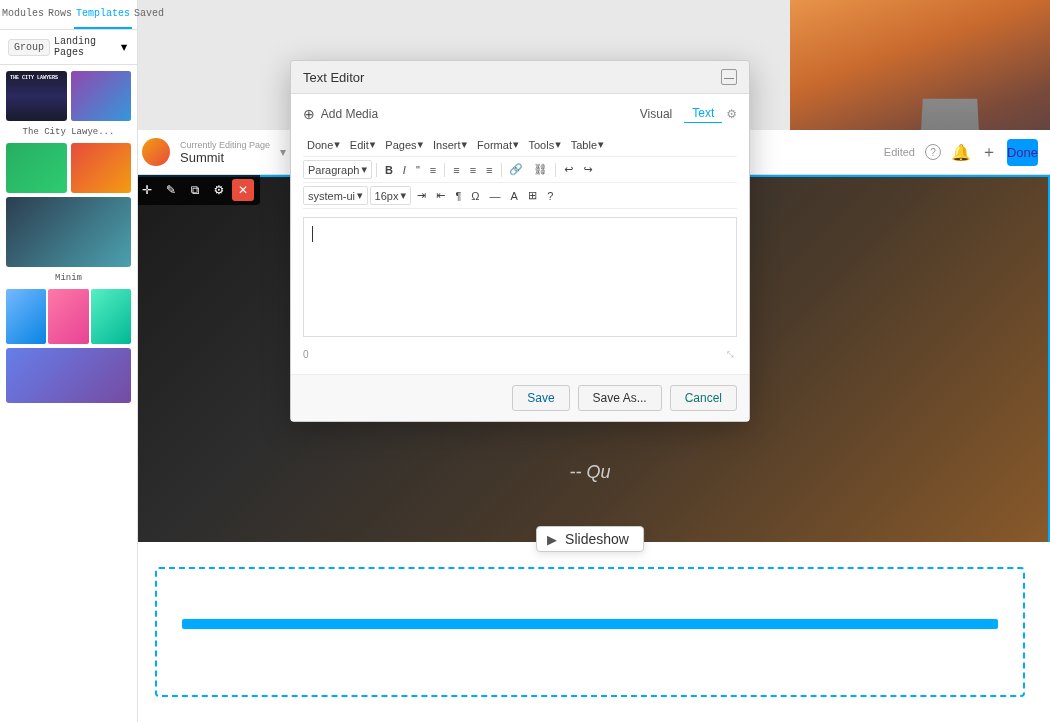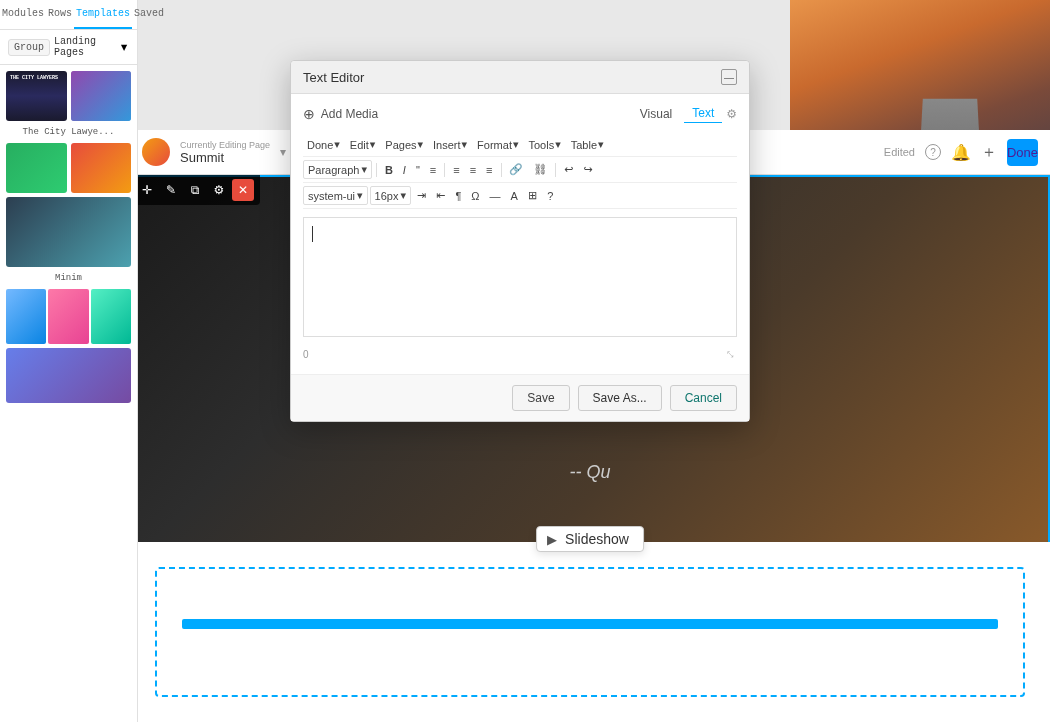--- a/index.html
+++ b/index.html
@@ -534,21 +534,21 @@
       padding: 10px 12px;
       border-top: 1px solid #eee;
       background: #f8f8f8;
     }
     .btn-save {
       background: #f5f5f5;
       border: 1px solid #ccc;
       border-radius: 3px;
       padding: 5px 14px;
       font-size: 12px;
-      color: #404040;
+      color: #0369a1;
       cursor: pointer;
     }
     .btn-save-as {
       background: #f5f5f5;
       border: 1px solid #ccc;
       border-radius: 3px;
       padding: 5px 14px;
       font-size: 12px;
       color: #333;
       cursor: pointer;

